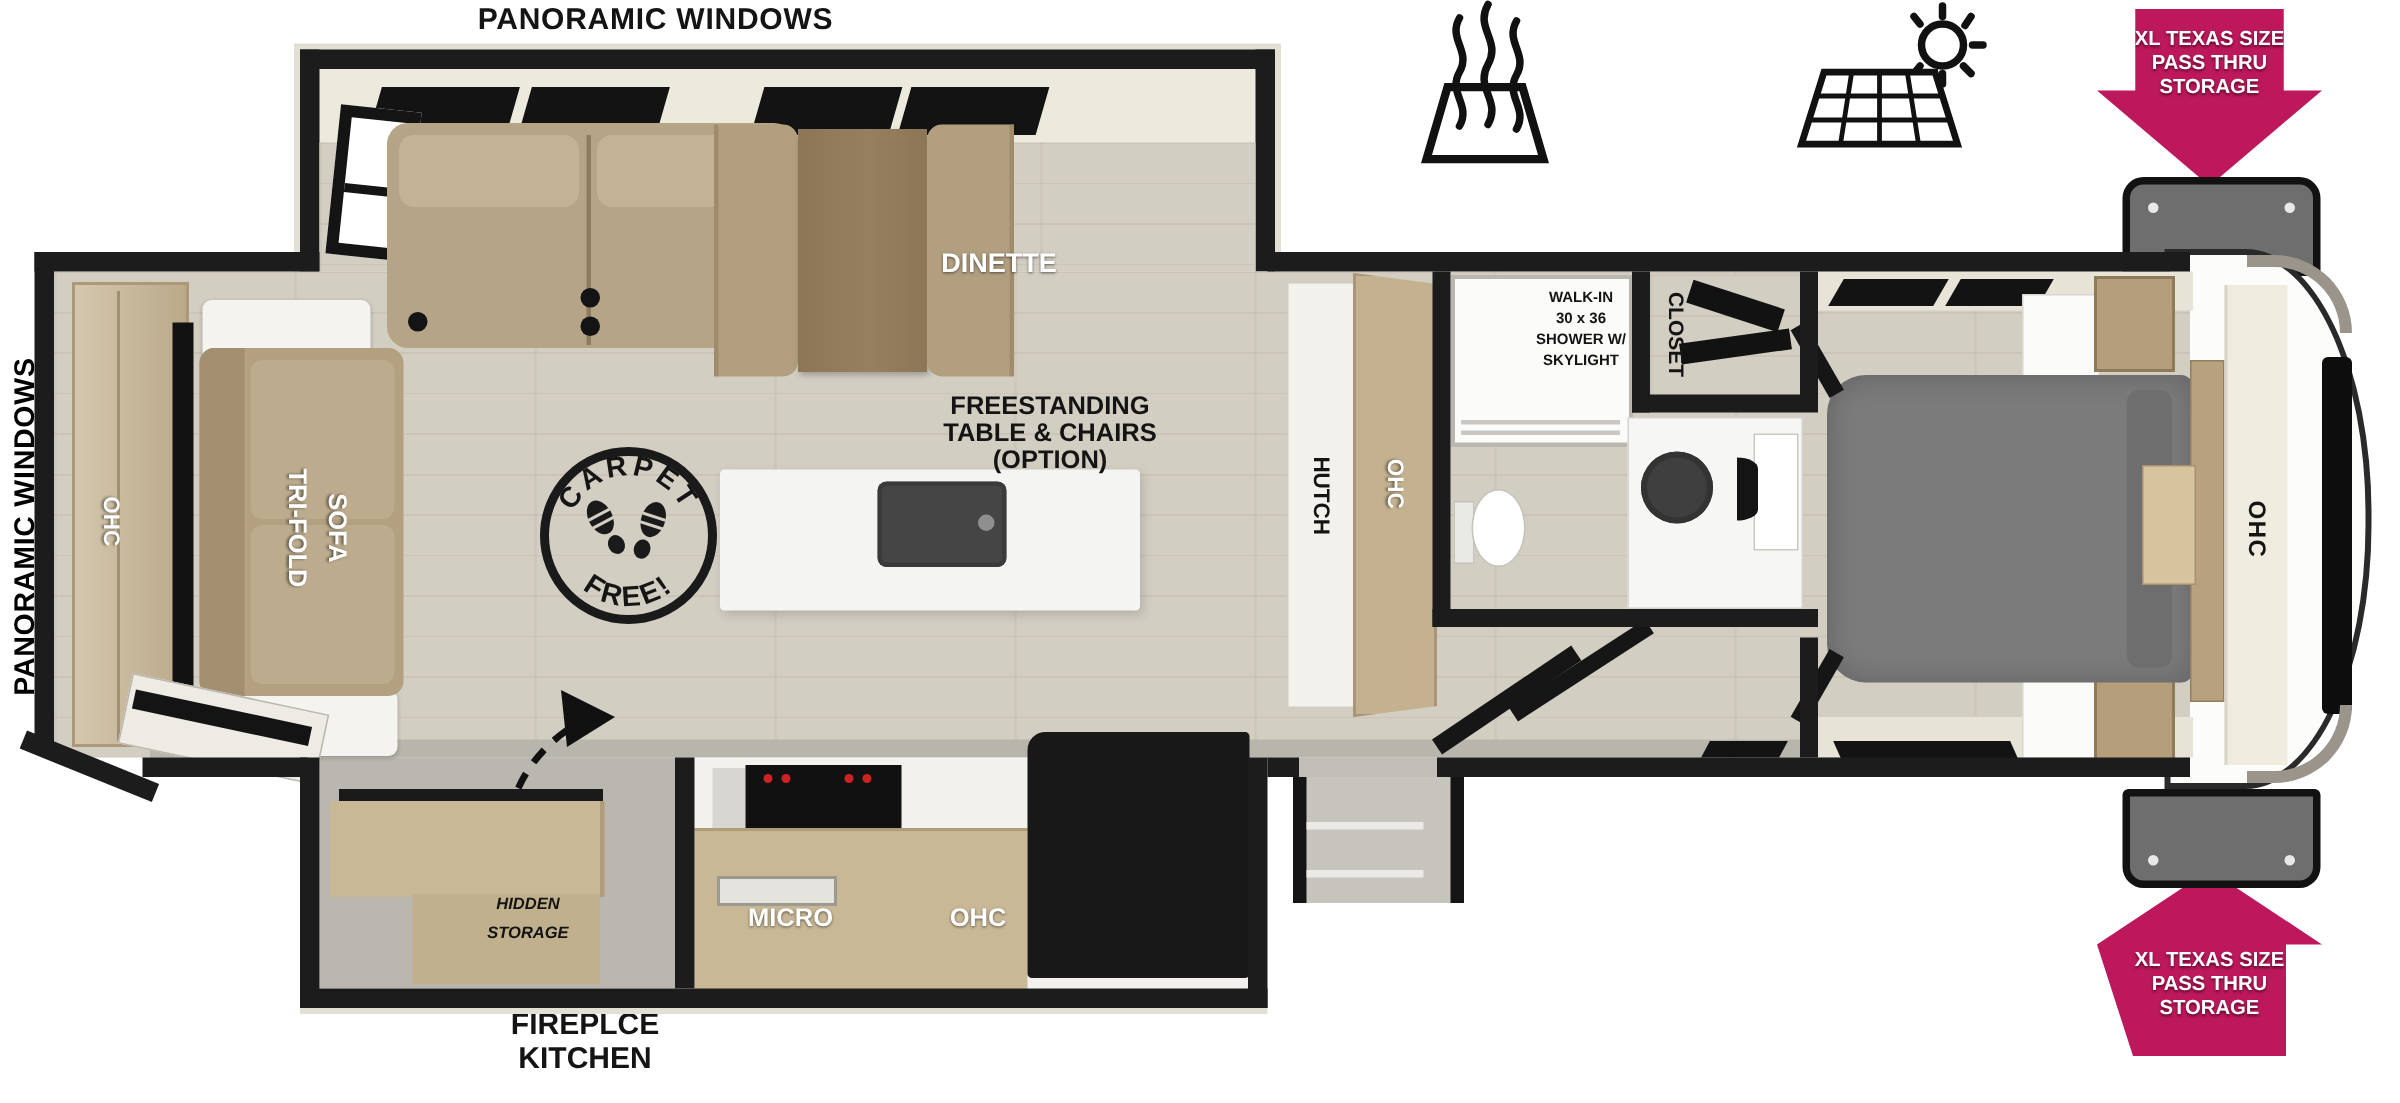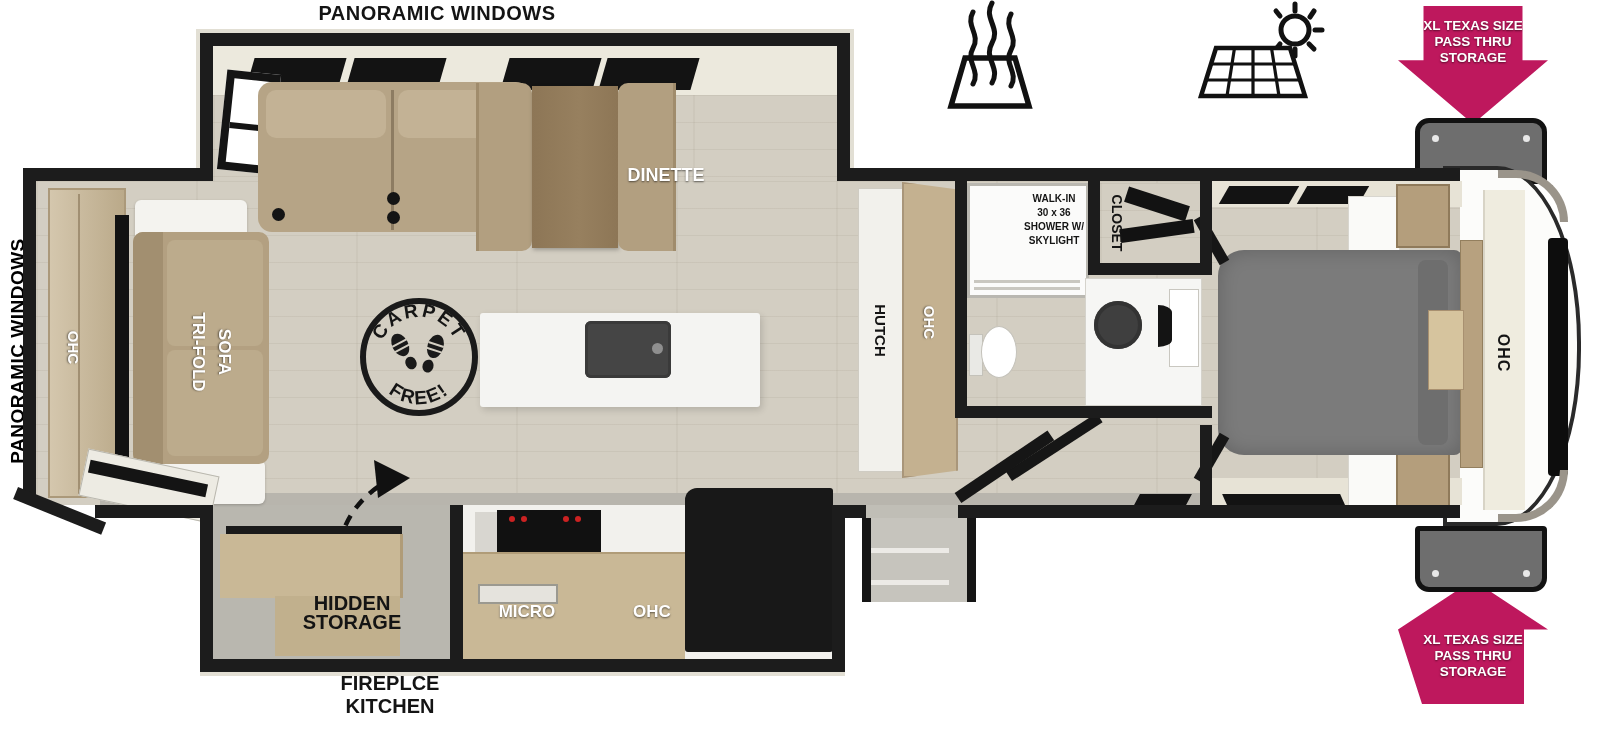--- a/index.html
+++ b/index.html
@@ -137,20 +137,23 @@
   <div class="abs" style="left:476px;top:83px;width:56px;height:168px;background:#b29f80;border-radius:0 10px 10px 0;box-shadow:inset 3px 0 0 #a08c6c;"></div>
   <div class="abs" style="left:532px;top:86px;width:86px;height:162px;background:linear-gradient(90deg,#8d7656,#97805f 55%,#8d7656);box-shadow:1px 2px 4px rgba(0,0,0,.25);"></div>
   <div class="abs" style="left:618px;top:83px;width:58px;height:168px;background:#b29f80;border-radius:10px 0 0 10px;box-shadow:inset -3px 0 0 #a08c6c;"></div>
   <div class="lbl wht" style="left:578px;top:166px;width:90px;font-size:18px;margin-left:43px;">DINETTE</div>
 
   <div class="abs" style="left:480px;top:313px;width:280px;height:94px;background:#f4f4f2;border-radius:3px;box-shadow:2px 3px 7px rgba(0,0,0,.15);">
     <div class="abs" style="left:105px;top:8px;width:86px;height:57px;background:#454545;border-radius:6px;box-shadow:inset 0 0 0 3px #3a3a3a;"></div>
     <div class="abs" style="left:172px;top:30px;width:11px;height:11px;border-radius:50%;background:#8f8f8f;"></div>
   </div>
 
+  <div class="lbl" style="left:612px;top:262px;width:176px;font-size:17px;line-height:18px;">FREESTANDING
+TABLE &amp; CHAIRS
+(OPTION)</div>
 
   <svg class="abs" style="left:356px;top:294px;" width="126" height="126" viewBox="0 0 126 126">
     <circle cx="63" cy="63" r="56" fill="none" stroke="#1a1a1a" stroke-width="6"></circle>
     <defs>
       <path id="ct" d="M 23,63 A 40,40 0 0 1 103,63"></path>
       <path id="cb" d="M 16,63 A 47,47 0 0 0 110,63"></path>
     </defs>
     <text font-size="19" font-weight="bold" fill="#151515" letter-spacing="2.5">
       <textPath href="#ct" startOffset="50%" text-anchor="middle">CARPET</textPath>
     </text>
@@ -239,21 +242,21 @@
   <div class="abs" style="left:1548px;top:238px;width:20px;height:238px;background:#0d0d0d;border-radius:4px;"></div>
   <div class="abs" style="left:1498px;top:170px;width:62px;height:44px;border-top:8px solid #9a948a;border-right:8px solid #9a948a;border-top-right-radius:64px;"></div>
   <div class="abs" style="left:1498px;top:470px;width:62px;height:44px;border-bottom:8px solid #9a948a;border-right:8px solid #9a948a;border-bottom-right-radius:64px;"></div>
 
   <div class="abs" style="left:1206px;top:214px;width:11px;height:52px;background:#161616;transform:rotate(-30deg);"></div>
   <div class="abs" style="left:1206px;top:432px;width:11px;height:52px;background:#161616;transform:rotate(30deg);"></div>
 
   <div class="abs" style="left:226px;top:526px;width:176px;height:10px;background:#1a1a1a;"></div>
   <div class="abs" style="left:220px;top:534px;width:180px;height:64px;background:#c9b896;border-right:3px solid #b09c78;"></div>
   <div class="abs" style="left:275px;top:596px;width:125px;height:60px;background:#c1b08d;"></div>
-  <div class="lbl" style="left:282px;top:594px;width:140px;font-size:20px;line-height:19px;">HIDDEN
+  <div class="lbl" style="left:282px;top:594px;width:140px;font-size:11px;line-height:19px;font-style:italic;">HIDDEN
 STORAGE</div>
 
   <div class="abs" style="left:475px;top:512px;width:22px;height:50px;background:#d8d6d0;"></div>
   <div class="abs" style="left:497px;top:510px;width:104px;height:62px;background:#111111;">
     <div class="dot" style="left:12px;top:6px;width:6px;height:6px;background:#cc2222;"></div>
     <div class="dot" style="left:24px;top:6px;width:6px;height:6px;background:#cc2222;"></div>
     <div class="dot" style="left:66px;top:6px;width:6px;height:6px;background:#cc2222;"></div>
     <div class="dot" style="left:78px;top:6px;width:6px;height:6px;background:#cc2222;"></div>
   </div>
   <div class="abs" style="left:463px;top:552px;width:222px;height:107px;background:#c9b896;border-top:2px solid #b09c78;"></div>

